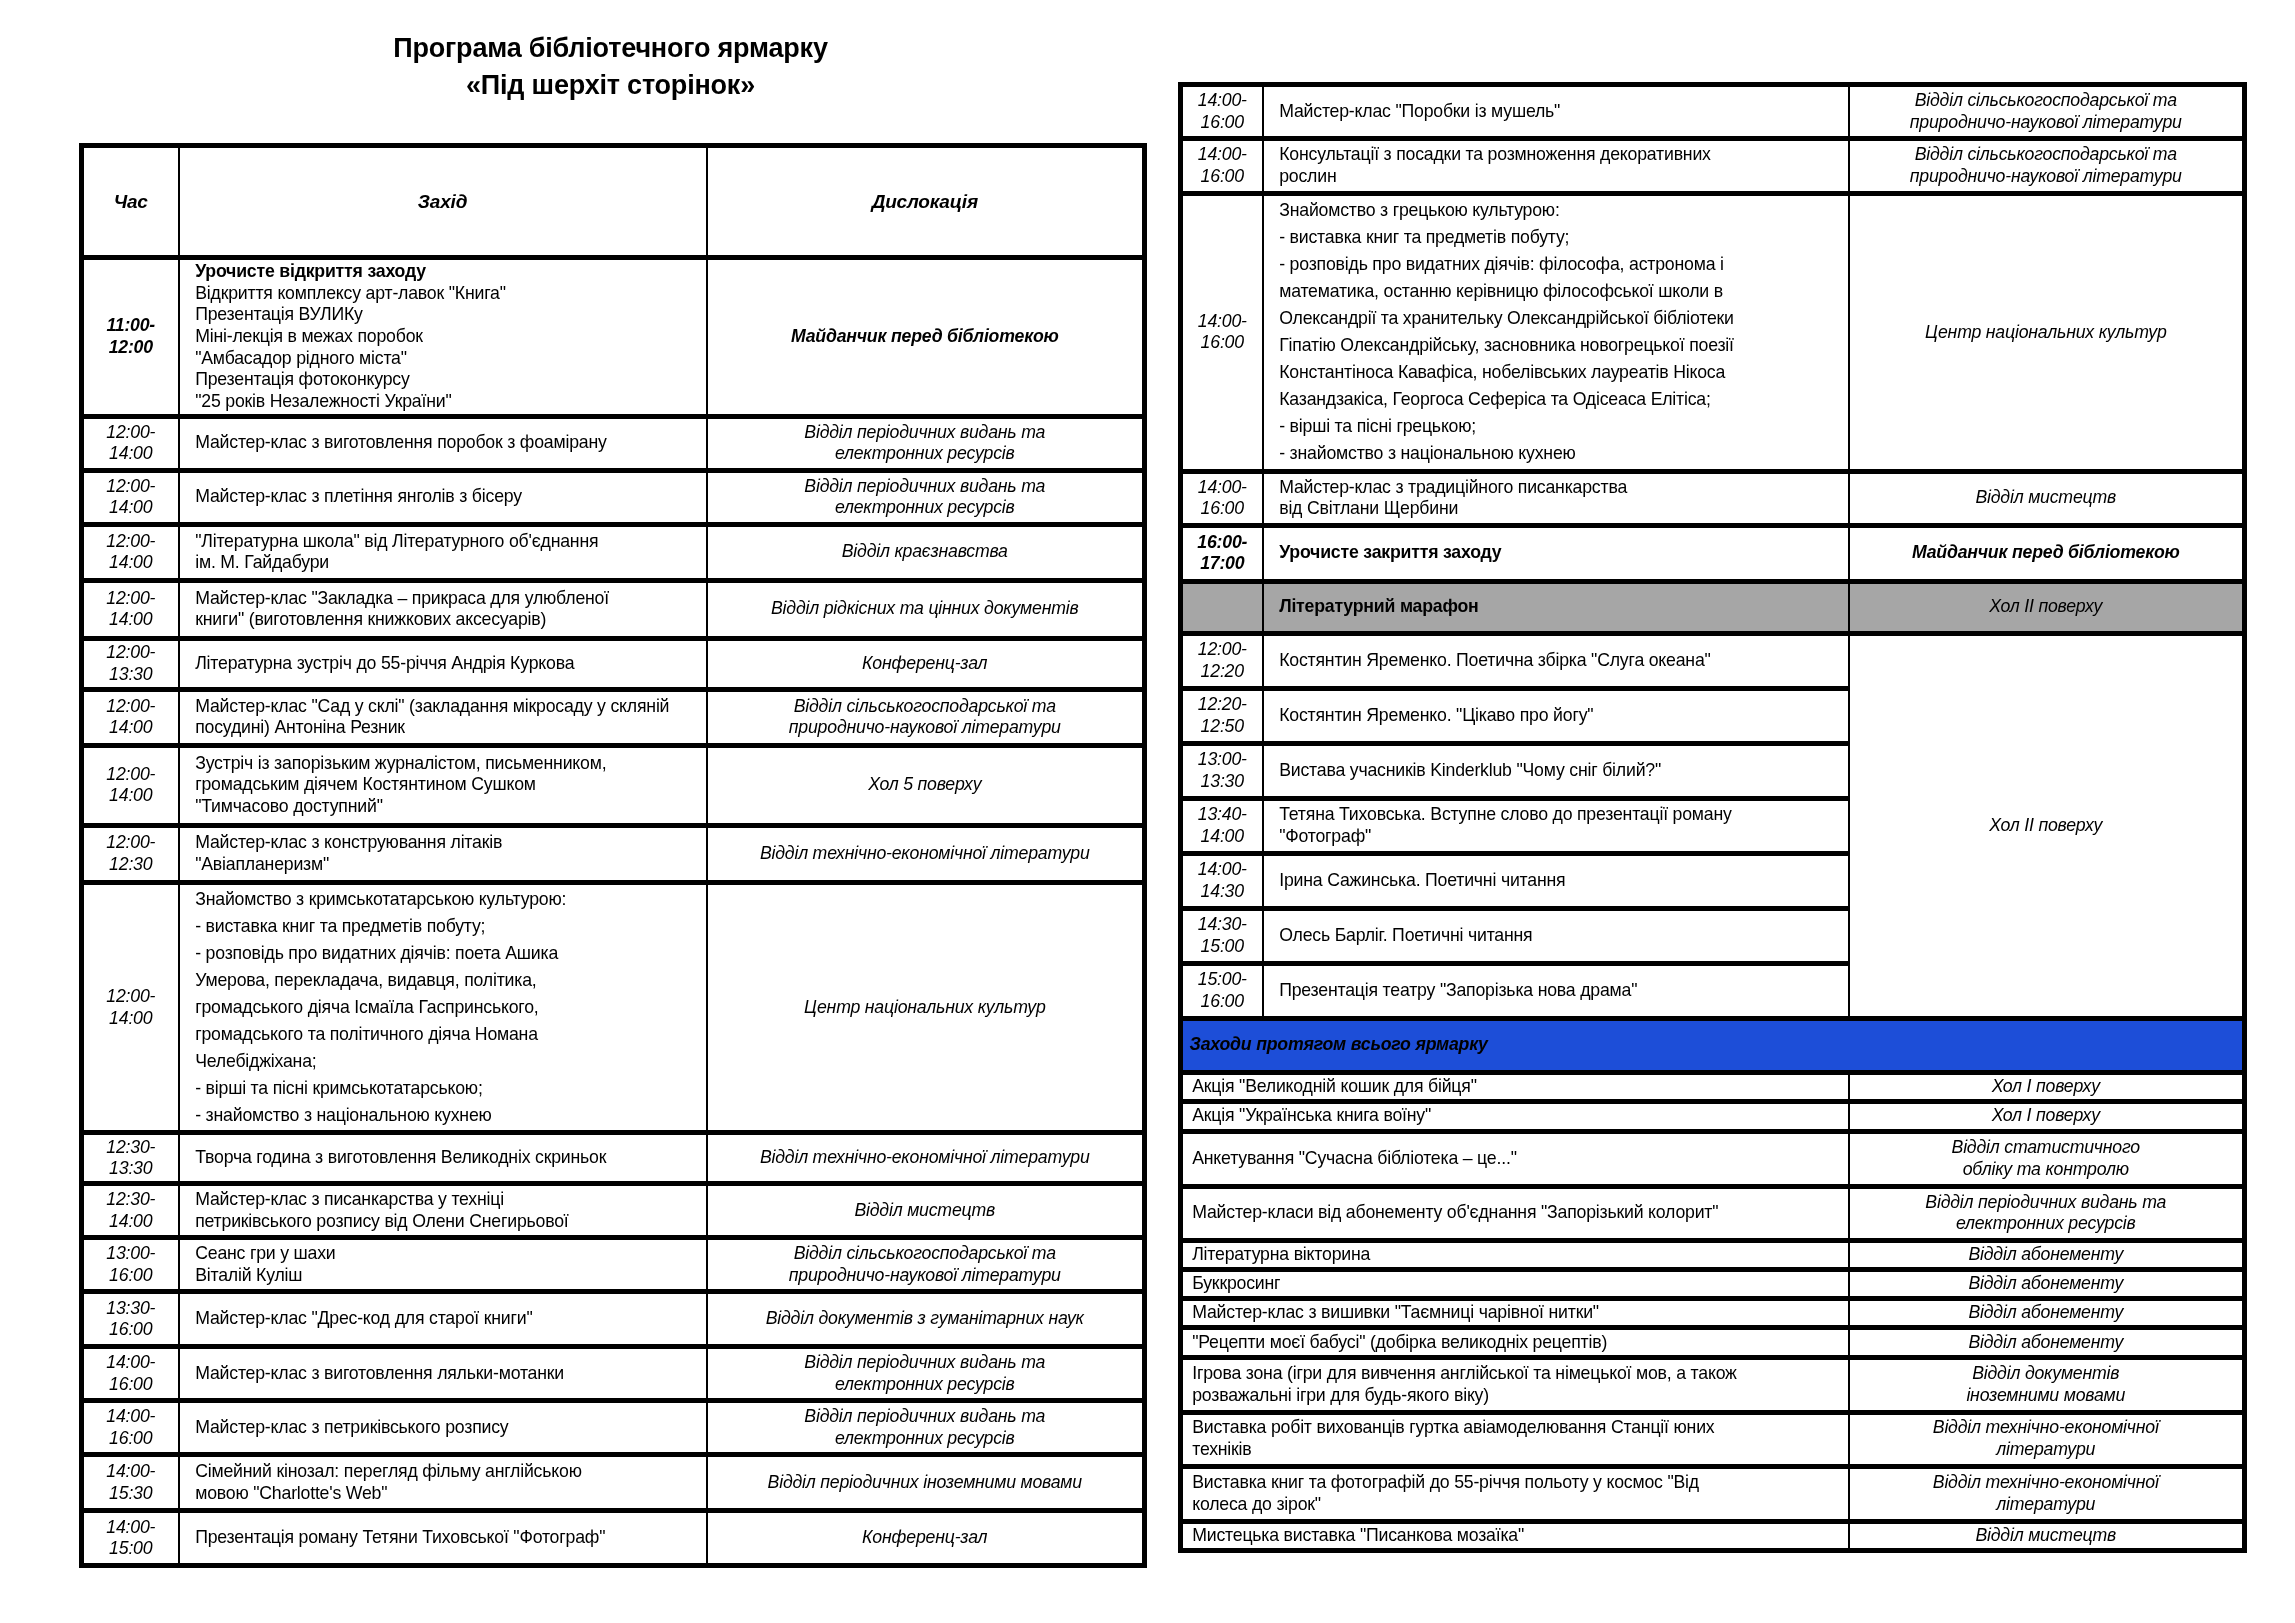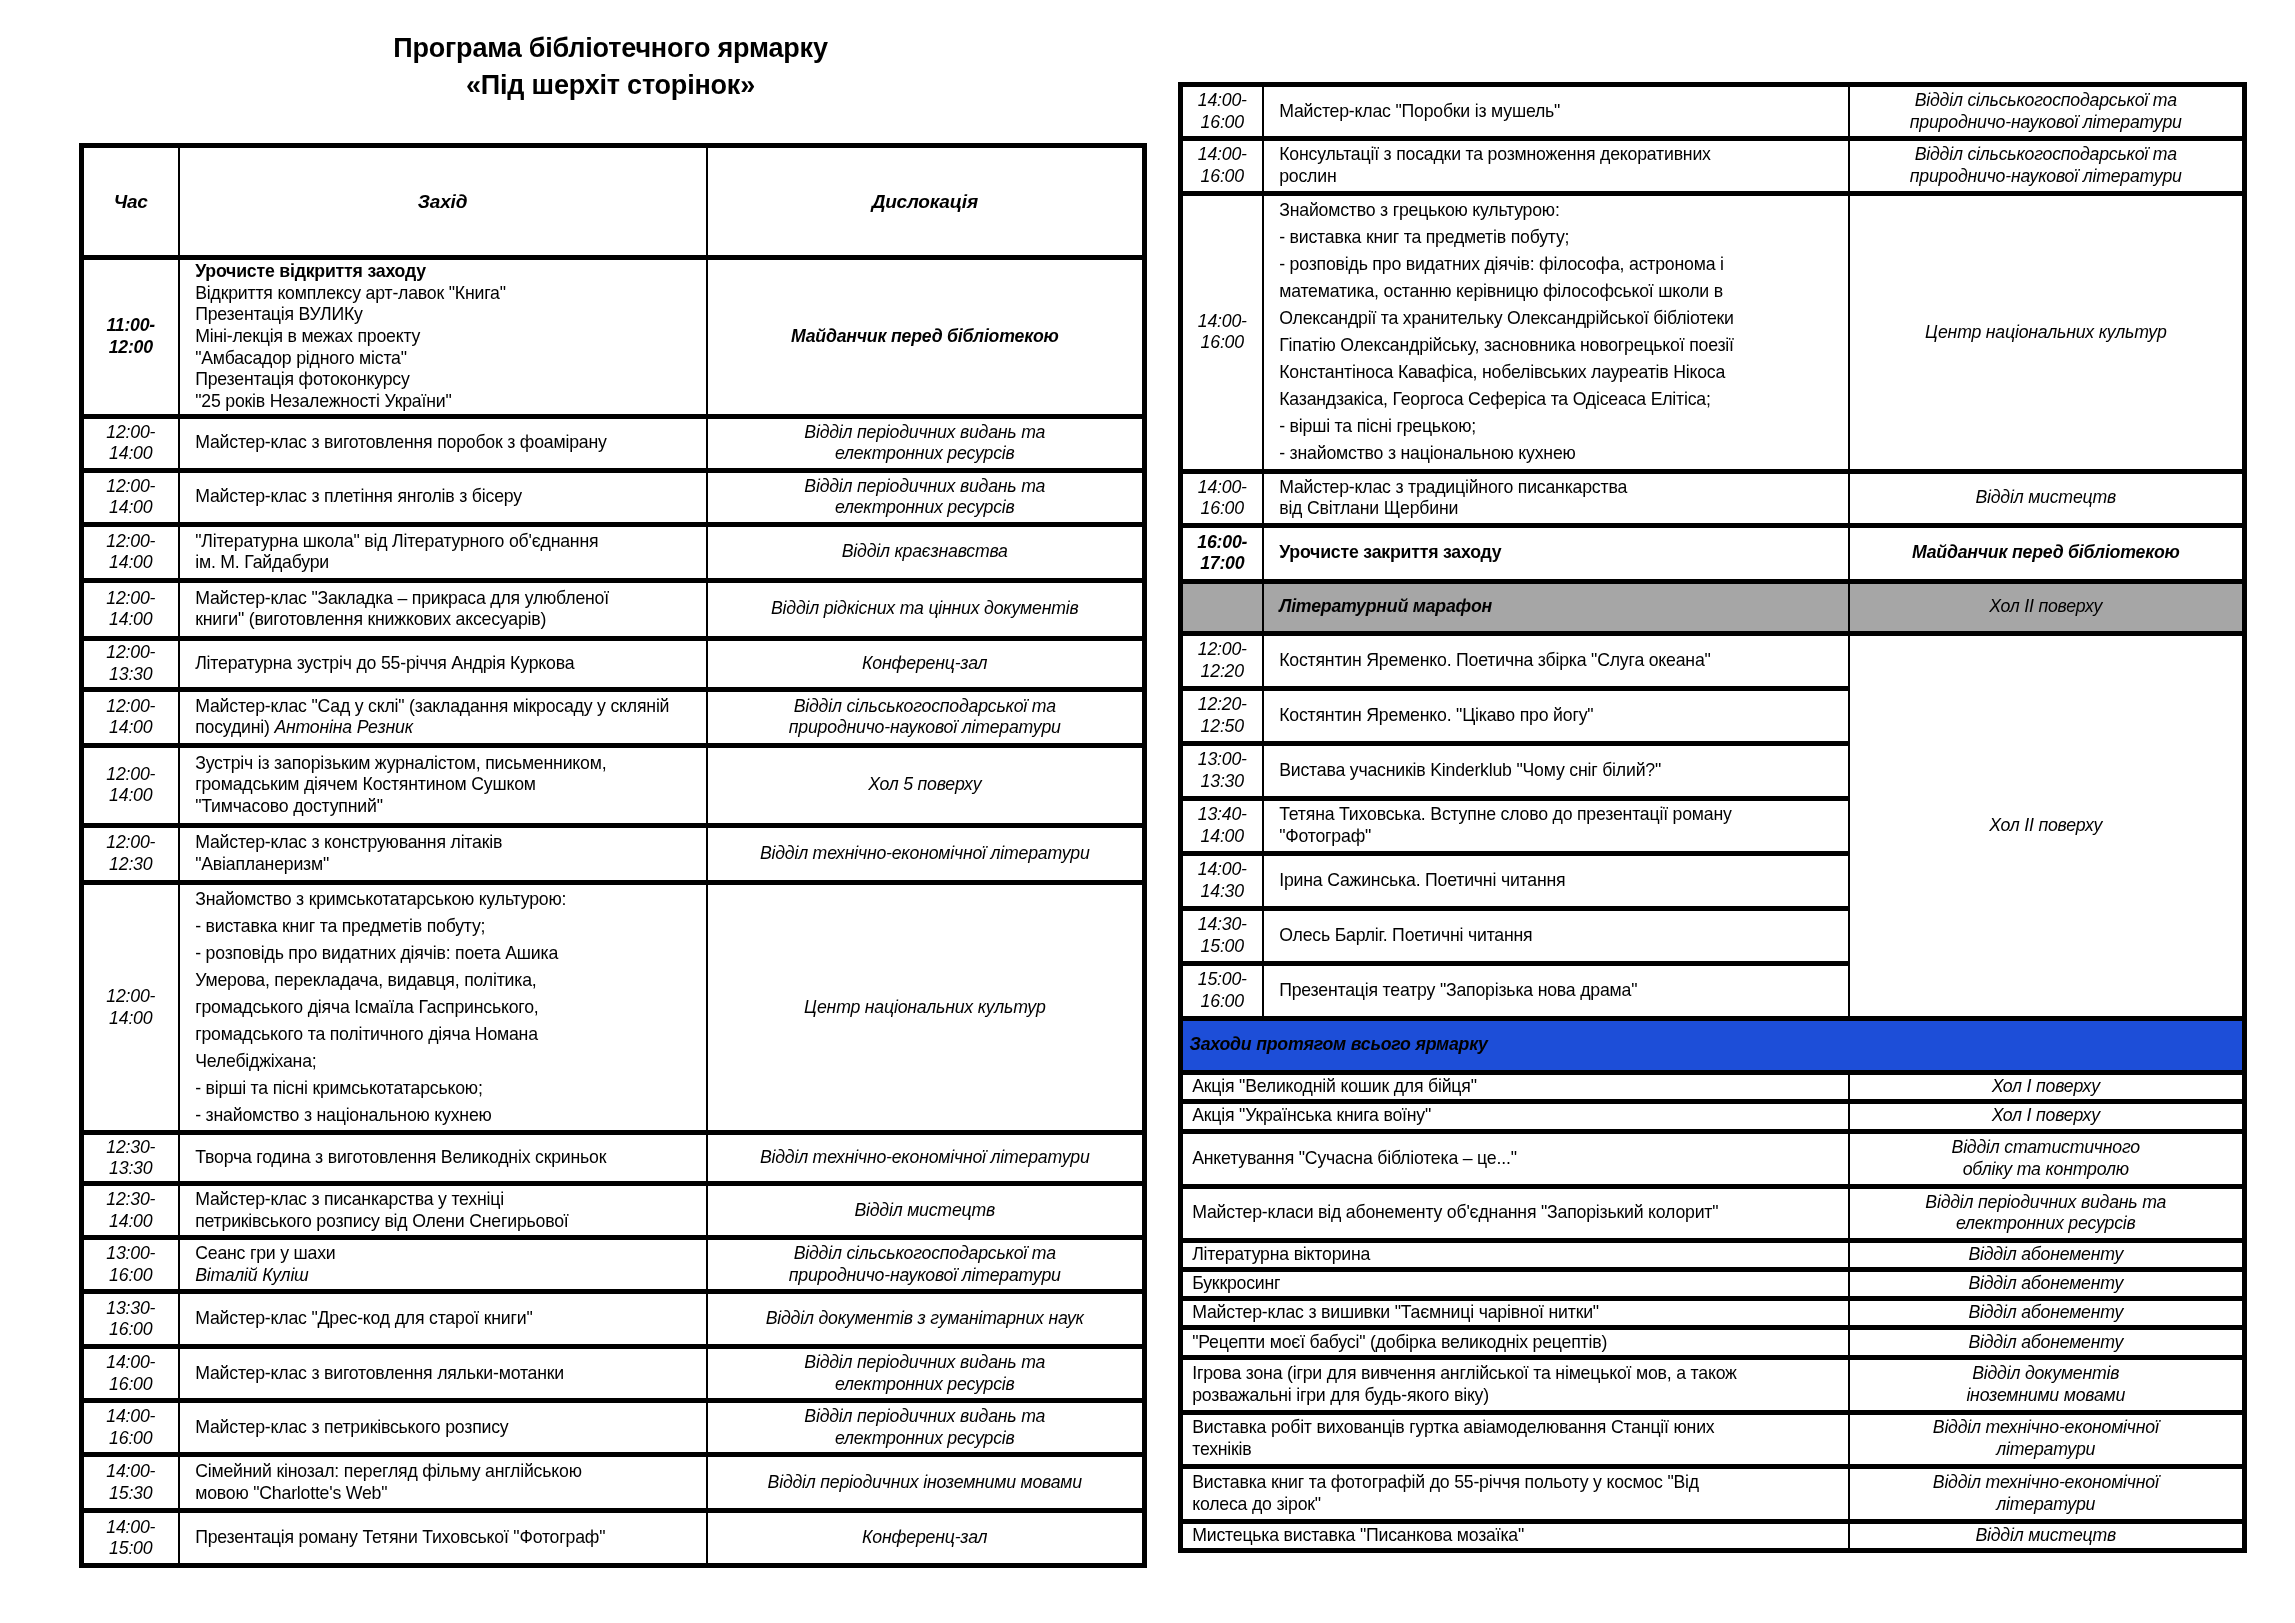--- a/index.html
+++ b/index.html
@@ -15,21 +15,21 @@
      letter-spacing:-0.2px;overflow:hidden;}
   td.hdr{font-weight:bold;font-style:italic;text-align:center;font-size:19px;}
   td.time{text-align:center;font-style:italic;white-space:pre-line;padding:1.3px 1.3px;}
   td.event{text-align:left;padding-left:15.7px;}
   td.ev2{padding-left:9.2px;}
   td.loc{text-align:center;font-style:italic;}
   td.spread{line-height:27px;}
   td.band{background:#1d4ed8;text-align:left;font-weight:bold;font-style:italic;}
   tr.gray td{background:#a6a6a6;}
   .b{font-weight:bold;}
-  .i{font-style:italic;}
+  .i{}
 </style>
 </head>
 <body>
 
 <div class="page">
 
   <div class="doc-title">
     <div>Програма бібліотечного ярмарку</div>
     <div>«Під шерхіт сторінок»</div>
   </div>
@@ -42,21 +42,21 @@
       </colgroup>
     <tbody id="left-body">
         <tr style="height: 112px;">
           <td class="hdr">Час</td>
           <td class="hdr">Захід</td>
           <td class="hdr">Дислокація</td>
         </tr>
         <tr style="height: 152px;">
           <td class="time b">11:00-
 12:00</td>
-          <td class="event"><span class="b">Урочисте відкриття заходу</span><br><span>Відкриття комплексу арт-лавок "Книга"</span><br><span>Презентація ВУЛИКу</span><br><span>Міні-лекція в межах проекту</span><br><span>"Амбасадор рідного міста"</span><br><span>Презентація фотоконкурсу</span><br><span>"25 років Незалежності України"</span></td>
+          <td class="event"><span class="b">Урочисте відкриття заходу</span><br><span>Відкриття комплексу арт-лавок "Книга"</span><br><span>Презентація ВУЛИКу</span><br><span>Міні-лекція в межах поробок</span><br><span>"Амбасадор рідного міста"</span><br><span>Презентація фотоконкурсу</span><br><span>"25 років Незалежності України"</span></td>
           <td class="loc"><span class="b">Майданчик перед бібліотекою</span></td>
         </tr>
         <tr style="height: 54px;">
           <td class="time">12:00-
 14:00</td>
           <td class="event"><span>Майстер-клас з виготовлення поробок з фоамірану</span></td>
           <td class="loc"><span>Відділ періодичних видань та</span><br><span>електронних ресурсів</span></td>
         </tr>
         <tr style="height: 54px;">
           <td class="time">12:00-

